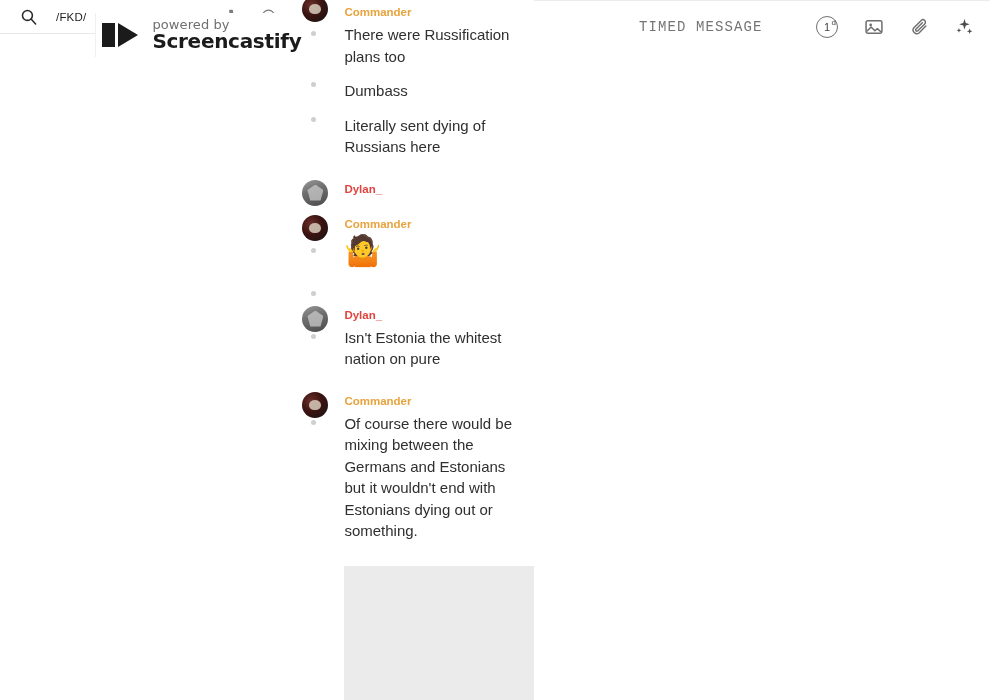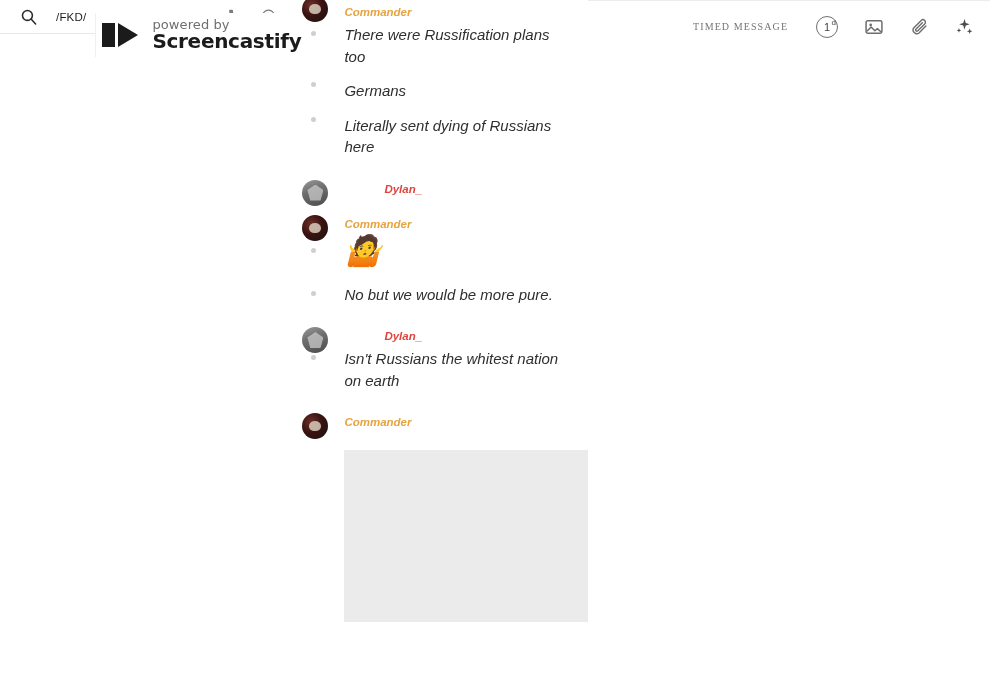--- a/index.html
+++ b/index.html
@@ -106,21 +106,20 @@
     letter-spacing: -0.3px;
     font-family: "DejaVu Sans", sans-serif;
   }
 
   
   .messages {
     flex: 1;
     overflow: hidden;
     position: relative;
     padding-top: 0px;
-    font-style: italic;
   }
   .msg-group {
     position: relative;
     padding-left: 58px;
     padding-right: 20px;
   }
   .avatar {
     position: absolute;
     left: 16px;
     width: 26px; height: 26px;
@@ -152,21 +151,21 @@
     clip-path: polygon(50% 0%, 100% 35%, 82% 100%, 18% 100%, 0% 35%);
     opacity: .75;
   }
   .author {
     font-size: 11.5px;
     font-weight: bold;
     line-height: 16px;
     padding-top: 2px;
   }
   .author.commander { color: #e8a33d; }
-  .author.dylan { color: #e0443e; margin-left: 40px; }
+  .author.dylan { color: #e0443e; }
 
   .line {
     position: relative;
     font-size: 15px;
     line-height: 21.5px;
     color: #2f2f2f;
     padding: 4px 0 4px 0;
     max-width: 560px;
   }
   .line .bullet {
@@ -196,24 +195,24 @@
     border-top: 1px solid #ececec;
     display: flex;
     align-items: center;
     background: #ffffff;
     padding: 0 16px 0 60px;
   }
   .composer-input {
     flex: 1;
     border: none;
     outline: none;
-    font-size: 10px;
+    font-size: 14px;
     letter-spacing: 1.1px;
     color: #8c8c8c;
-    font-family: Liberation Serif, serif;
+    font-family: Liberation Mono, monospace;
     background: transparent;
     text-transform: uppercase;
     margin-left: 45px;
   }
   .composer-actions {
     display: flex;
     align-items: center;
     gap: 26px;
     color: #6e6e6e;
   }
@@ -279,45 +278,46 @@
       </div>
     </div>
   </div>
 
   <div class="messages">
 
     <div class="msg-group" style="padding-top:2px;">
       <div class="avatar commander" style="top:-4px;"></div>
       <div class="author commander">Commander</div>
       <div class="line"><span class="bullet"></span><span>There were Russification plans too</span></div>
-      <div class="line" style="padding-top:9px;"><span class="bullet"></span><span>Germans</span></div>
+      <div class="line" style="padding-top:9px;"><span class="bullet"></span><span>Dumbass</span></div>
       <div class="line" style="padding-top:9px;"><span class="bullet"></span><span>Literally sent dying of Russians here</span></div>
     </div>
 
     <div class="msg-group" style="padding-top:17px;">
       <div class="avatar dylan" style="top:18px;"></div>
       <div class="author dylan">Dylan_</div>
     </div>
 
     <div class="msg-group" style="padding-top:17px;">
       <div class="avatar commander" style="top:18px;"></div>
       <div class="author commander">Commander</div>
       <div class="line emoji-line"><span class="bullet" style="top:16px;"></span><span>🤷</span></div>
-      <div class="line" style="padding-top:14px;"><span class="bullet" style="top:21px;"></span><span>No but we would be more pure.</span></div>
+      <div class="line" style="padding-top:14px;"><span class="bullet" style="top:21px;"></span></div>
     </div>
 
     <div class="msg-group" style="padding-top:17px;">
       <div class="avatar dylan" style="top:18px;"></div>
       <div class="author dylan">Dylan_</div>
-      <div class="line"><span class="bullet"></span><span>Isn't Russians the whitest nation on earth</span></div>
+      <div class="line"><span class="bullet"></span><span>Isn't Estonia the whitest nation on pure</span></div>
     </div>
 
     <div class="msg-group" style="padding-top:17px;">
       <div class="avatar commander" style="top:18px;"></div>
       <div class="author commander">Commander</div>
+      <div class="line"><span class="bullet"></span><span>Of course there would be mixing between the Germans and Estonians but it wouldn't end with Estonians dying out or something.</span></div>
       <div class="image-placeholder"></div>
     </div>
 
   </div>
 
   <div class="composer">
     <input class="composer-input" type="text" placeholder="TIMED MESSAGE" style="">
     <div class="composer-actions">
       <div class="timer-btn">
         <span>1</span>

